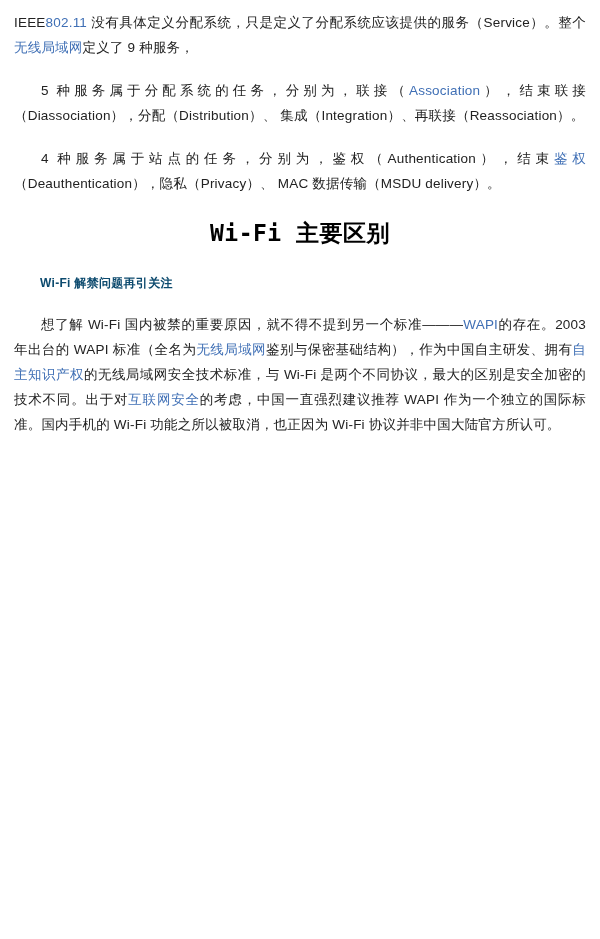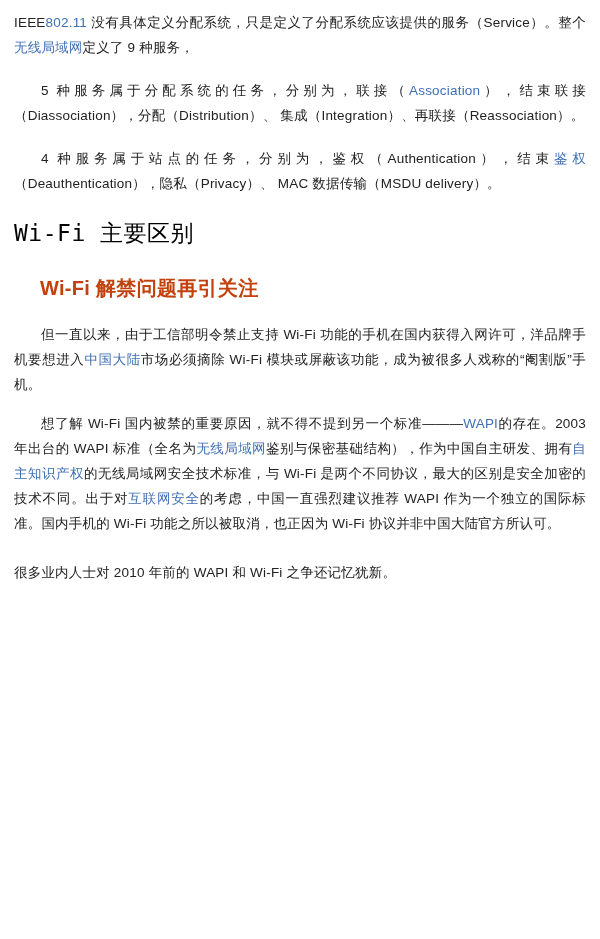--- a/index.html
+++ b/index.html
@@ -29,29 +29,30 @@
   p.indent {
     text-indent: 2em;
   }
   a {
     color: #3f6fb5;
     text-decoration: none;
   }
   h2.section-title {
     font-family: "DejaVu Sans Mono", "Liberation Mono", monospace;
     font-size: 23px;
-    font-weight: normal;
+    font-weight: bold;
     color: #000000;
     margin: 22px 0 26px 0;
     letter-spacing: 0.5px;
+    text-align: center;
   }
   h3.sub-title {
-    font-size: 20px;
+    font-size: 12px;
     font-weight: bold;
-    color: #c2410c;
+    color: #0c4a6e;
     margin: 0 0 20px 0;
     padding-left: 26px;
     letter-spacing: 0.3px;
   }
   .spacer-sm { height: 4px; }
   .spacer-md { height: 10px; }
 </style>
 </head>
 <body>
 
@@ -63,24 +64,22 @@
     <p class="para indent"><span>5 种服务属于分配系统的任务，分别为，联接（</span><a href="#">Association</a><span>），结束联接（Diassociation），分配（Distribution）、 集成（Integration）、再联接（Reassociation）。</span></p>
     <div class="spacer-sm"></div>
     <p class="para indent"><span>4 种服务属于站点的任务，分别为，鉴权（Authentication），结束</span><a href="#">鉴权</a><span>（Deauthentication），隐私（Privacy）、 MAC 数据传输（MSDU delivery）。</span></p>
   </div>
 
   <h2 class="section-title">Wi-Fi 主要区别</h2>
 
   <h3 class="sub-title">Wi-Fi 解禁问题再引关注</h3>
 
   <div>
-    <p class="para indent"><span>但一直以来，由于工信部明令禁止支持 Wi-Fi 功能的手机在国内获得入网许可，洋品牌手机要想进入</span><a href="#">中国大陆</a><span>市场必须摘除 Wi-Fi 模块或屏蔽该功能，成为被很多人戏称的“阉割版”手机。</span></p>
     <p class="para indent"><span>想了解 Wi-Fi 国内被禁的重要原因，就不得不提到另一个标准———</span><a href="#">WAPI</a><span>的存在。2003 年出台的 WAPI 标准（全名为</span><a href="#">无线局域网</a><span>鉴别与保密基础结构），作为中国自主研发、拥有</span><a href="#">自主知识产权</a><span>的无线局域网安全技术标准，与 Wi-Fi 是两个不同协议，最大的区别是安全加密的技术不同。出于对</span><a href="#">互联网安全</a><span>的考虑，中国一直强烈建议推荐 WAPI 作为一个独立的国际标准。国内手机的 Wi-Fi 功能之所以被取消，也正因为 Wi-Fi 协议并非中国大陆官方所认可。</span></p>
   </div>
 
   <div class="spacer-md"></div>
 
 
   <div>
-    <p class="para"><span>很多业内人士对 2010 年前的 WAPI 和 Wi-Fi 之争还记忆犹新。</span></p>
   </div>
 
 </div>
 
 </body></html>

